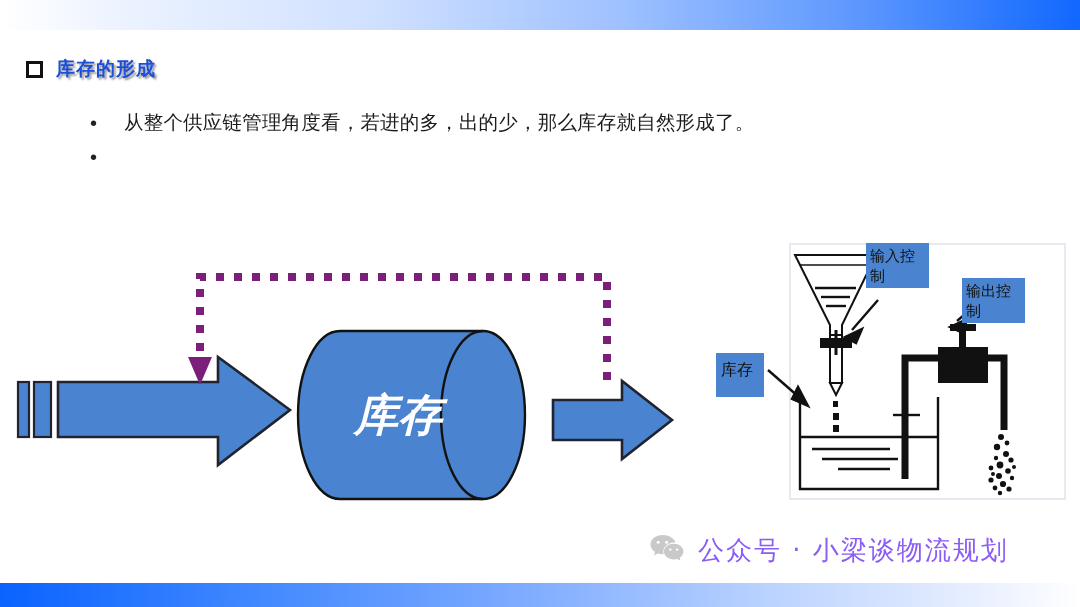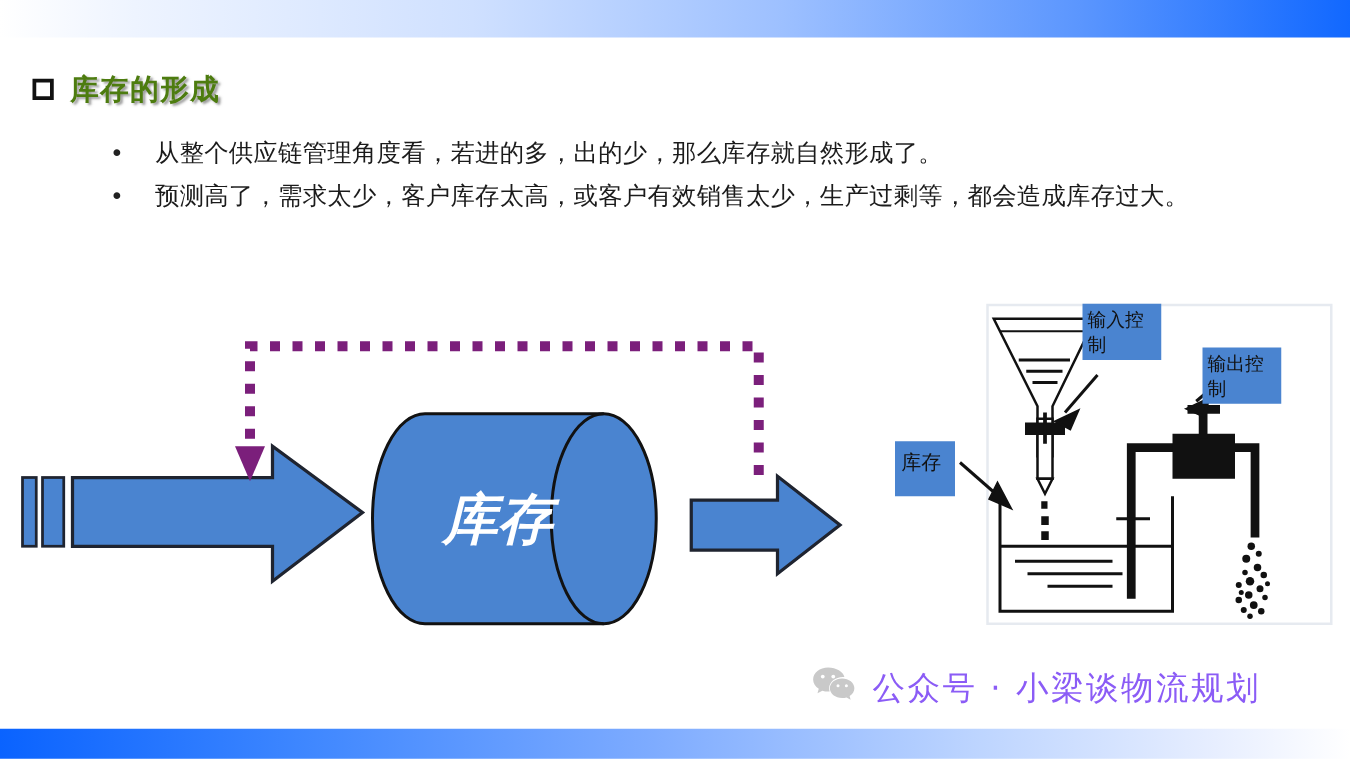--- a/index.html
+++ b/index.html
@@ -28,23 +28,23 @@
     position: absolute; left: 26px; top: 56px;
     display: flex; align-items: center; gap: 13px;
   }
   .title-bullet {
     width: 17px; height: 17px;
     border: 3px solid #111111;
     box-sizing: border-box;
     background: transparent;
   }
   .title-text {
-    font-size: 23px;
+    font-size: 19px;
     font-weight: bold;
-    color: #4d7c0f;
+    color: #1d4ed8;
     letter-spacing: 1px;
     text-shadow: 2px 2px 2px rgba(120,120,120,0.75);
     font-family: Liberation Serif, serif;
   }
 
   
   .bullets {
     position: absolute; left: 90px; top: 108px;
     width: 920px;
   }
@@ -100,21 +100,20 @@
   <span class="title-text">库存的形成</span>
 </div>
 
 <div class="bullets">
   <div class="bullet-item">
     <span class="bullet-dot">•</span>
     <span class="bullet-text">从整个供应链管理角度看，若进的多，出的少，那么库存就自然形成了。</span>
   </div>
   <div class="bullet-item">
     <span class="bullet-dot">•</span>
-    <span class="bullet-text">预测高了，需求太少，客户库存太高，或客户有效销售太少，生产过剩等，都会造成库存过大。</span>
   </div>
 </div>
 
 <div class="diagram">
 <svg width="1080" height="300" viewBox="0 0 1080 300" xmlns="http://www.w3.org/2000/svg">
 
   <g>
     <rect x="18" y="157" width="11" height="55" fill="#4A84D0" stroke="#1f2430" stroke-width="2.2"></rect>
     <rect x="34" y="157" width="17" height="55" fill="#4A84D0" stroke="#1f2430" stroke-width="2.2"></rect>
   </g>

